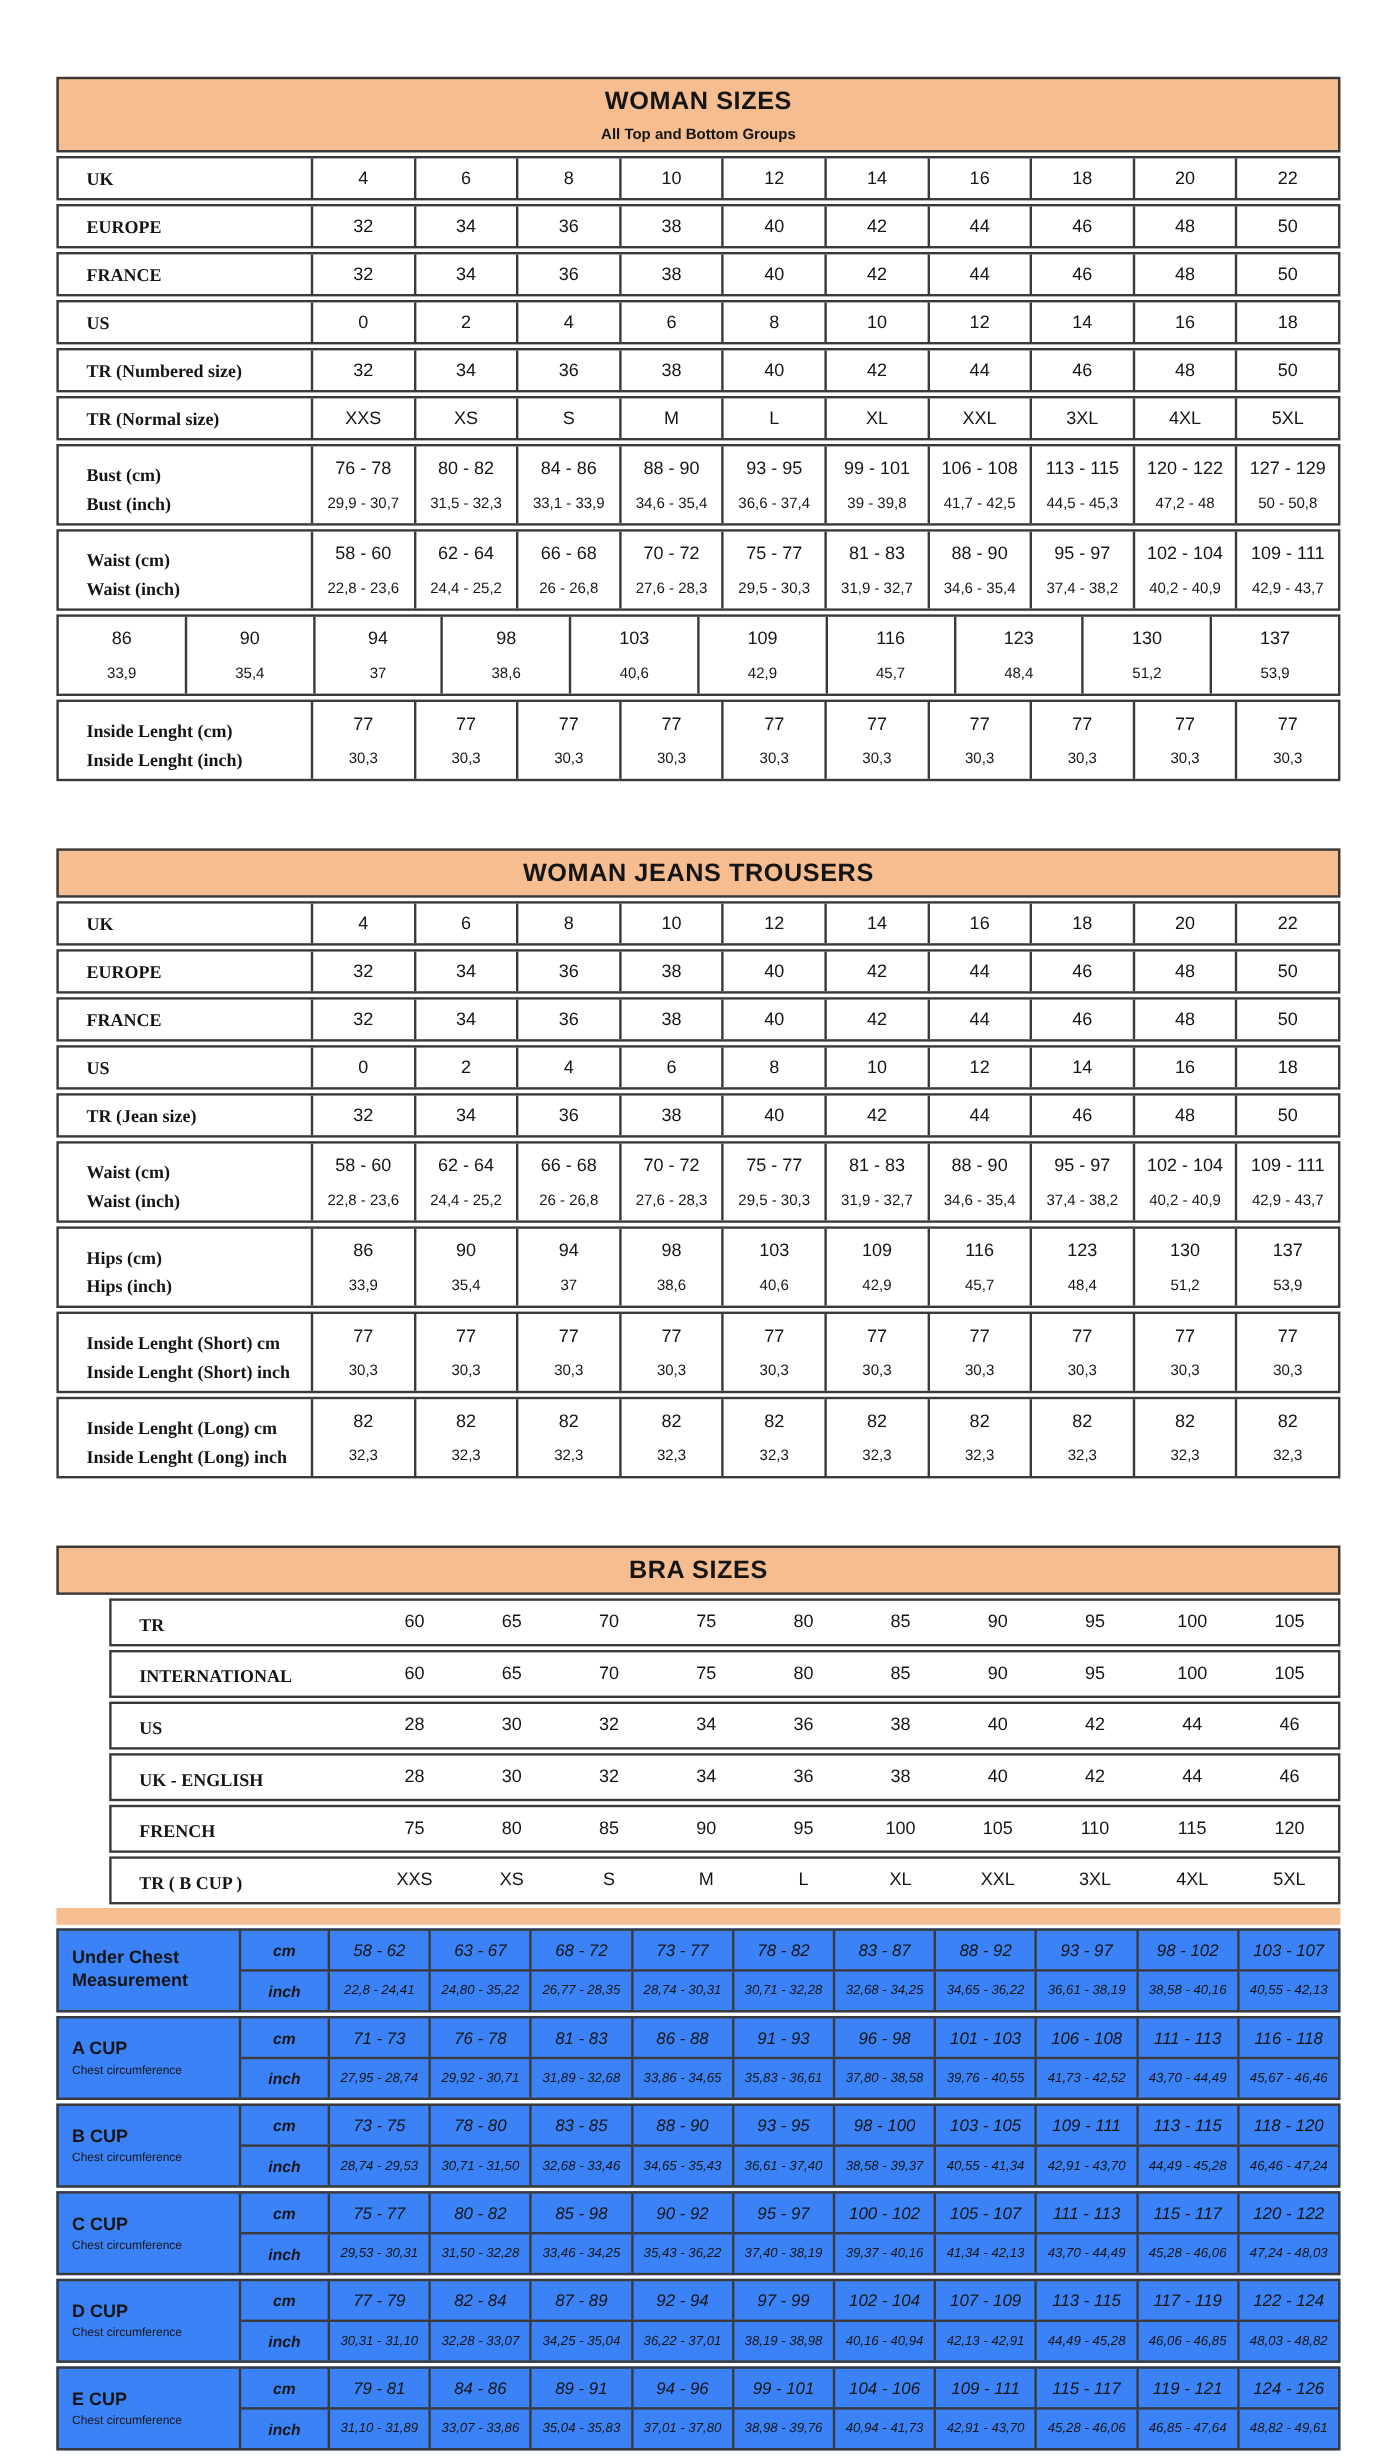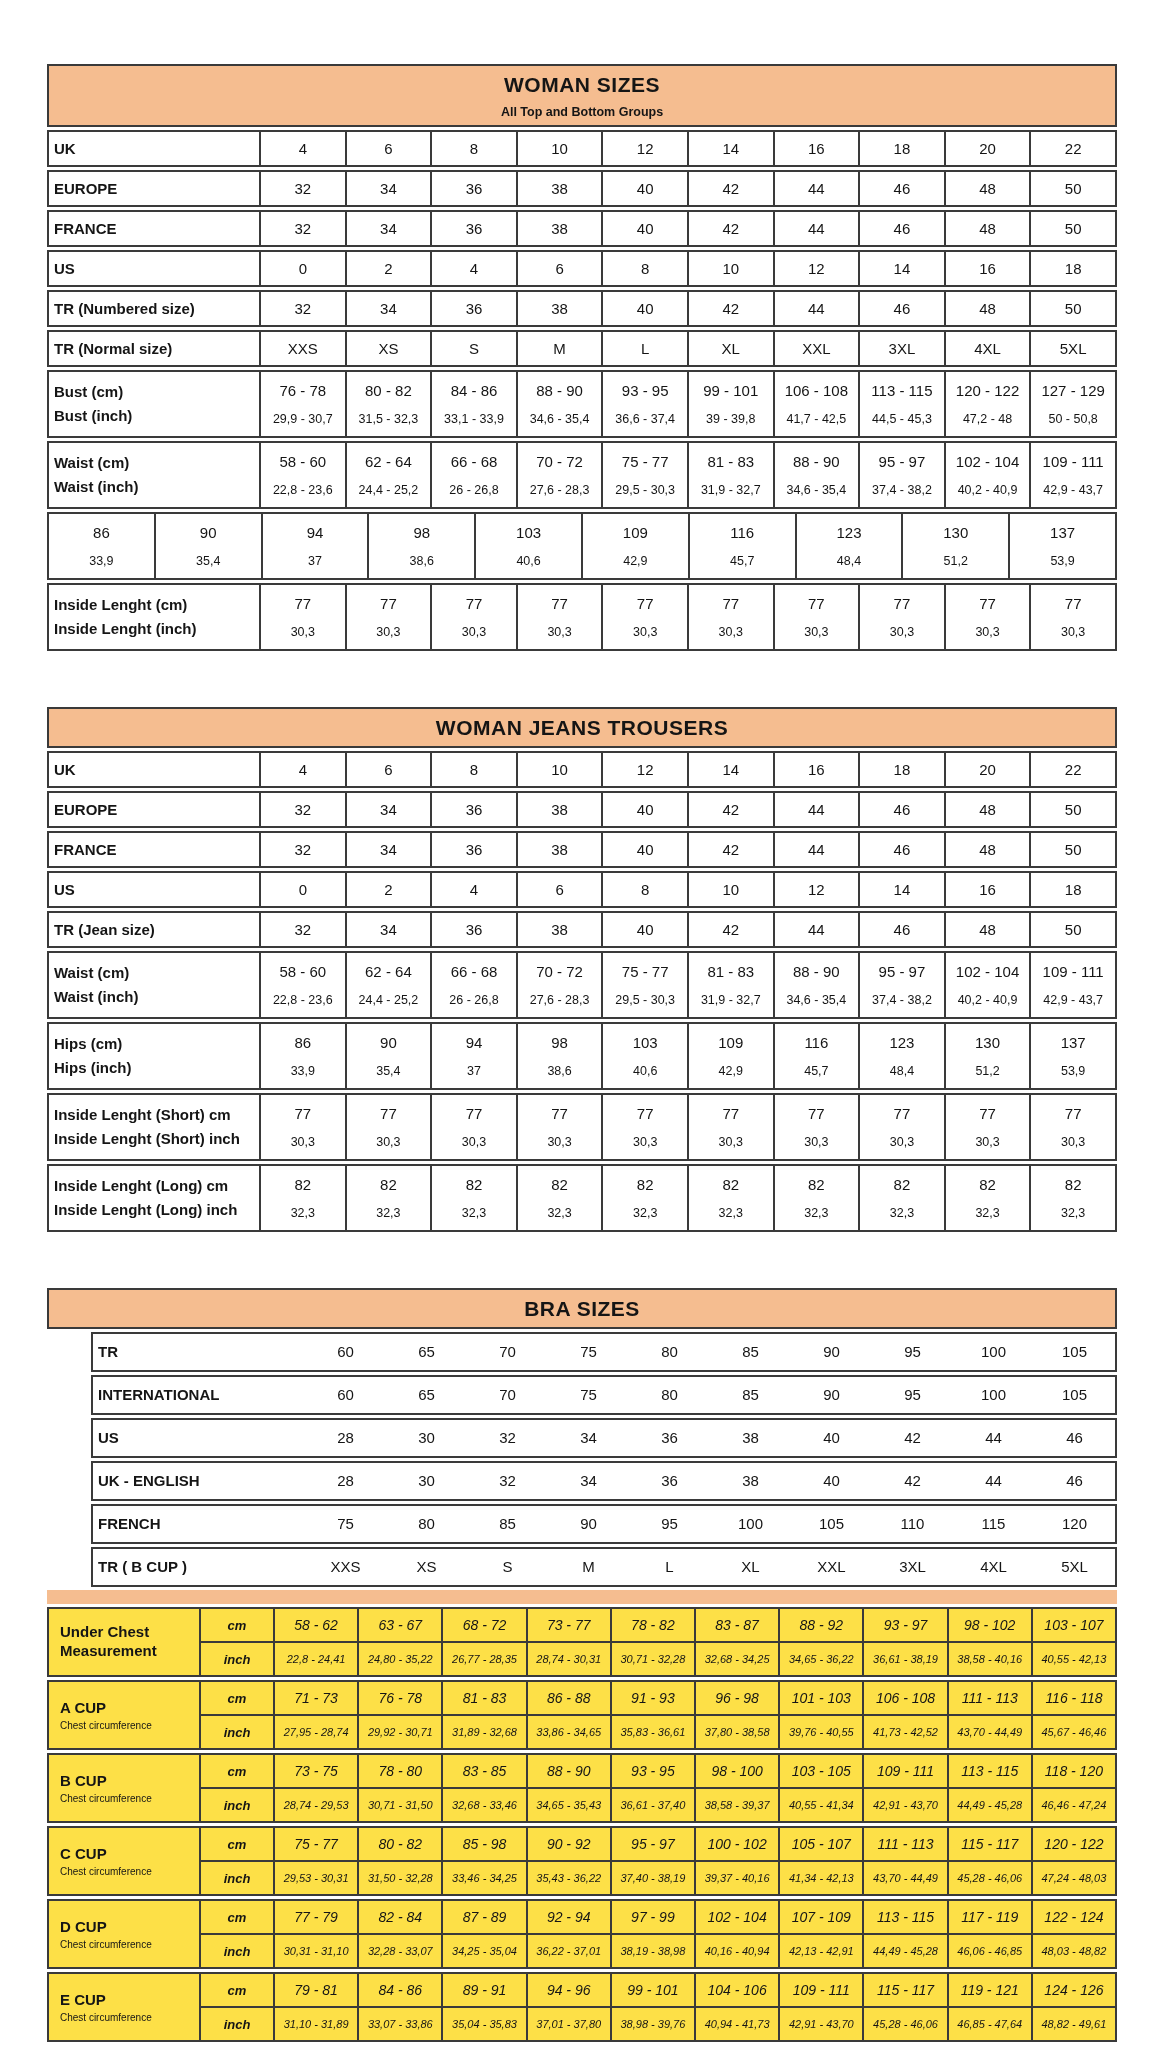--- a/index.html
+++ b/index.html
@@ -37,23 +37,24 @@
     margin-top:3px;
     background:#fff;
     align-items:stretch;
   }
   .t-label{
     width:212px;
     flex:0 0 212px;
     border-right:2px solid var(--border);
     display:flex;
     flex-direction:column;
-    justify-content:center;
-    padding:3px 0 3px 5px;
+    justify-content:flex-end;
+    padding:3px 0 3px 23px;
     box-sizing:border-box;
+    font-family:Liberation Serif, serif;
   }
   .lab-line{font-size:15px;font-weight:bold;line-height:1.6;}
   .t-cell{
     flex:1 1 0;
     border-right:2px solid var(--border);
     display:flex;
     flex-direction:column;
     justify-content:space-around;
     align-items:center;
     text-align:center;
@@ -76,21 +77,21 @@
     height:14px;
     background:var(--accent);
     margin-top:3px;
   }
 
   
   .cup-row{
     display:flex;
     border:2px solid var(--border);
     margin-top:3px;
-    background:#fde047;
+    background:#3b82f6;
   }
   .cup-label{
     width:152px;
     flex:0 0 152px;
     border-right:2px solid var(--border);
     display:flex;
     flex-direction:column;
     justify-content:center;
     padding:4px 6px 4px 11px;
     box-sizing:border-box;

